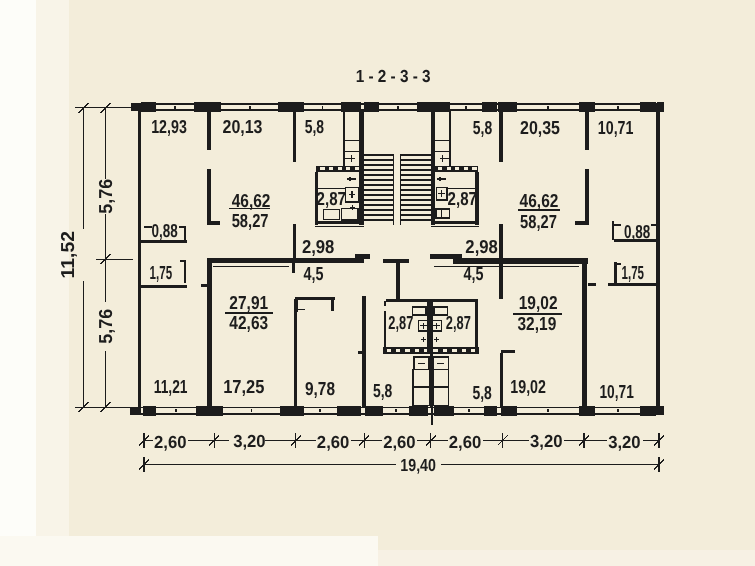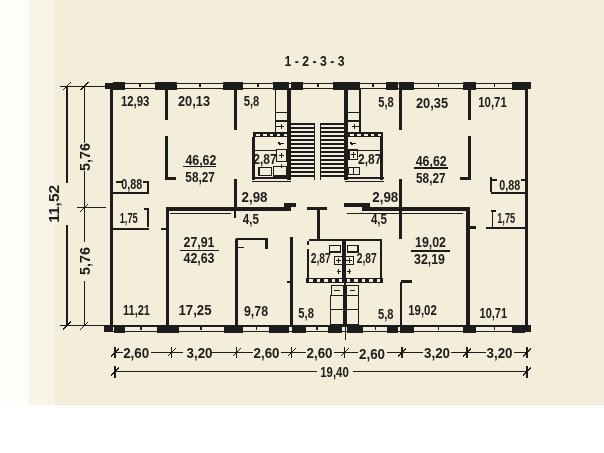--- a/index.html
+++ b/index.html
@@ -1,14 +1,14 @@
 <!DOCTYPE html>
 <html><head><meta charset="utf-8"><style>
 html,body{margin:0;padding:0;background:#ffffff;}
-#page{position:relative;width:604px;height:405px;overflow:hidden;}
+#page{position:relative;width:604px;height:453px;overflow:hidden;}
 text{font-family:"Liberation Sans",sans-serif;font-weight:700;fill:#1d1d1d;text-anchor:middle;}
 </style></head><body>
 <div id="page">
 <svg width="604" height="453" viewBox="0 0 604 453" shape-rendering="crispEdges">
 
 <rect x="0" y="0" width="604" height="453" fill="#f3edda"></rect>
 <rect x="0" y="0" width="29" height="453" fill="#fdfdf9"></rect>
 <rect x="29" y="0" width="26" height="453" fill="#f8f4e8"></rect>
 <rect x="302" y="440" width="302" height="13" fill="#f7f1e4"></rect>
 <rect x="0" y="429" width="302" height="24" fill="#fbf9f1"></rect>

